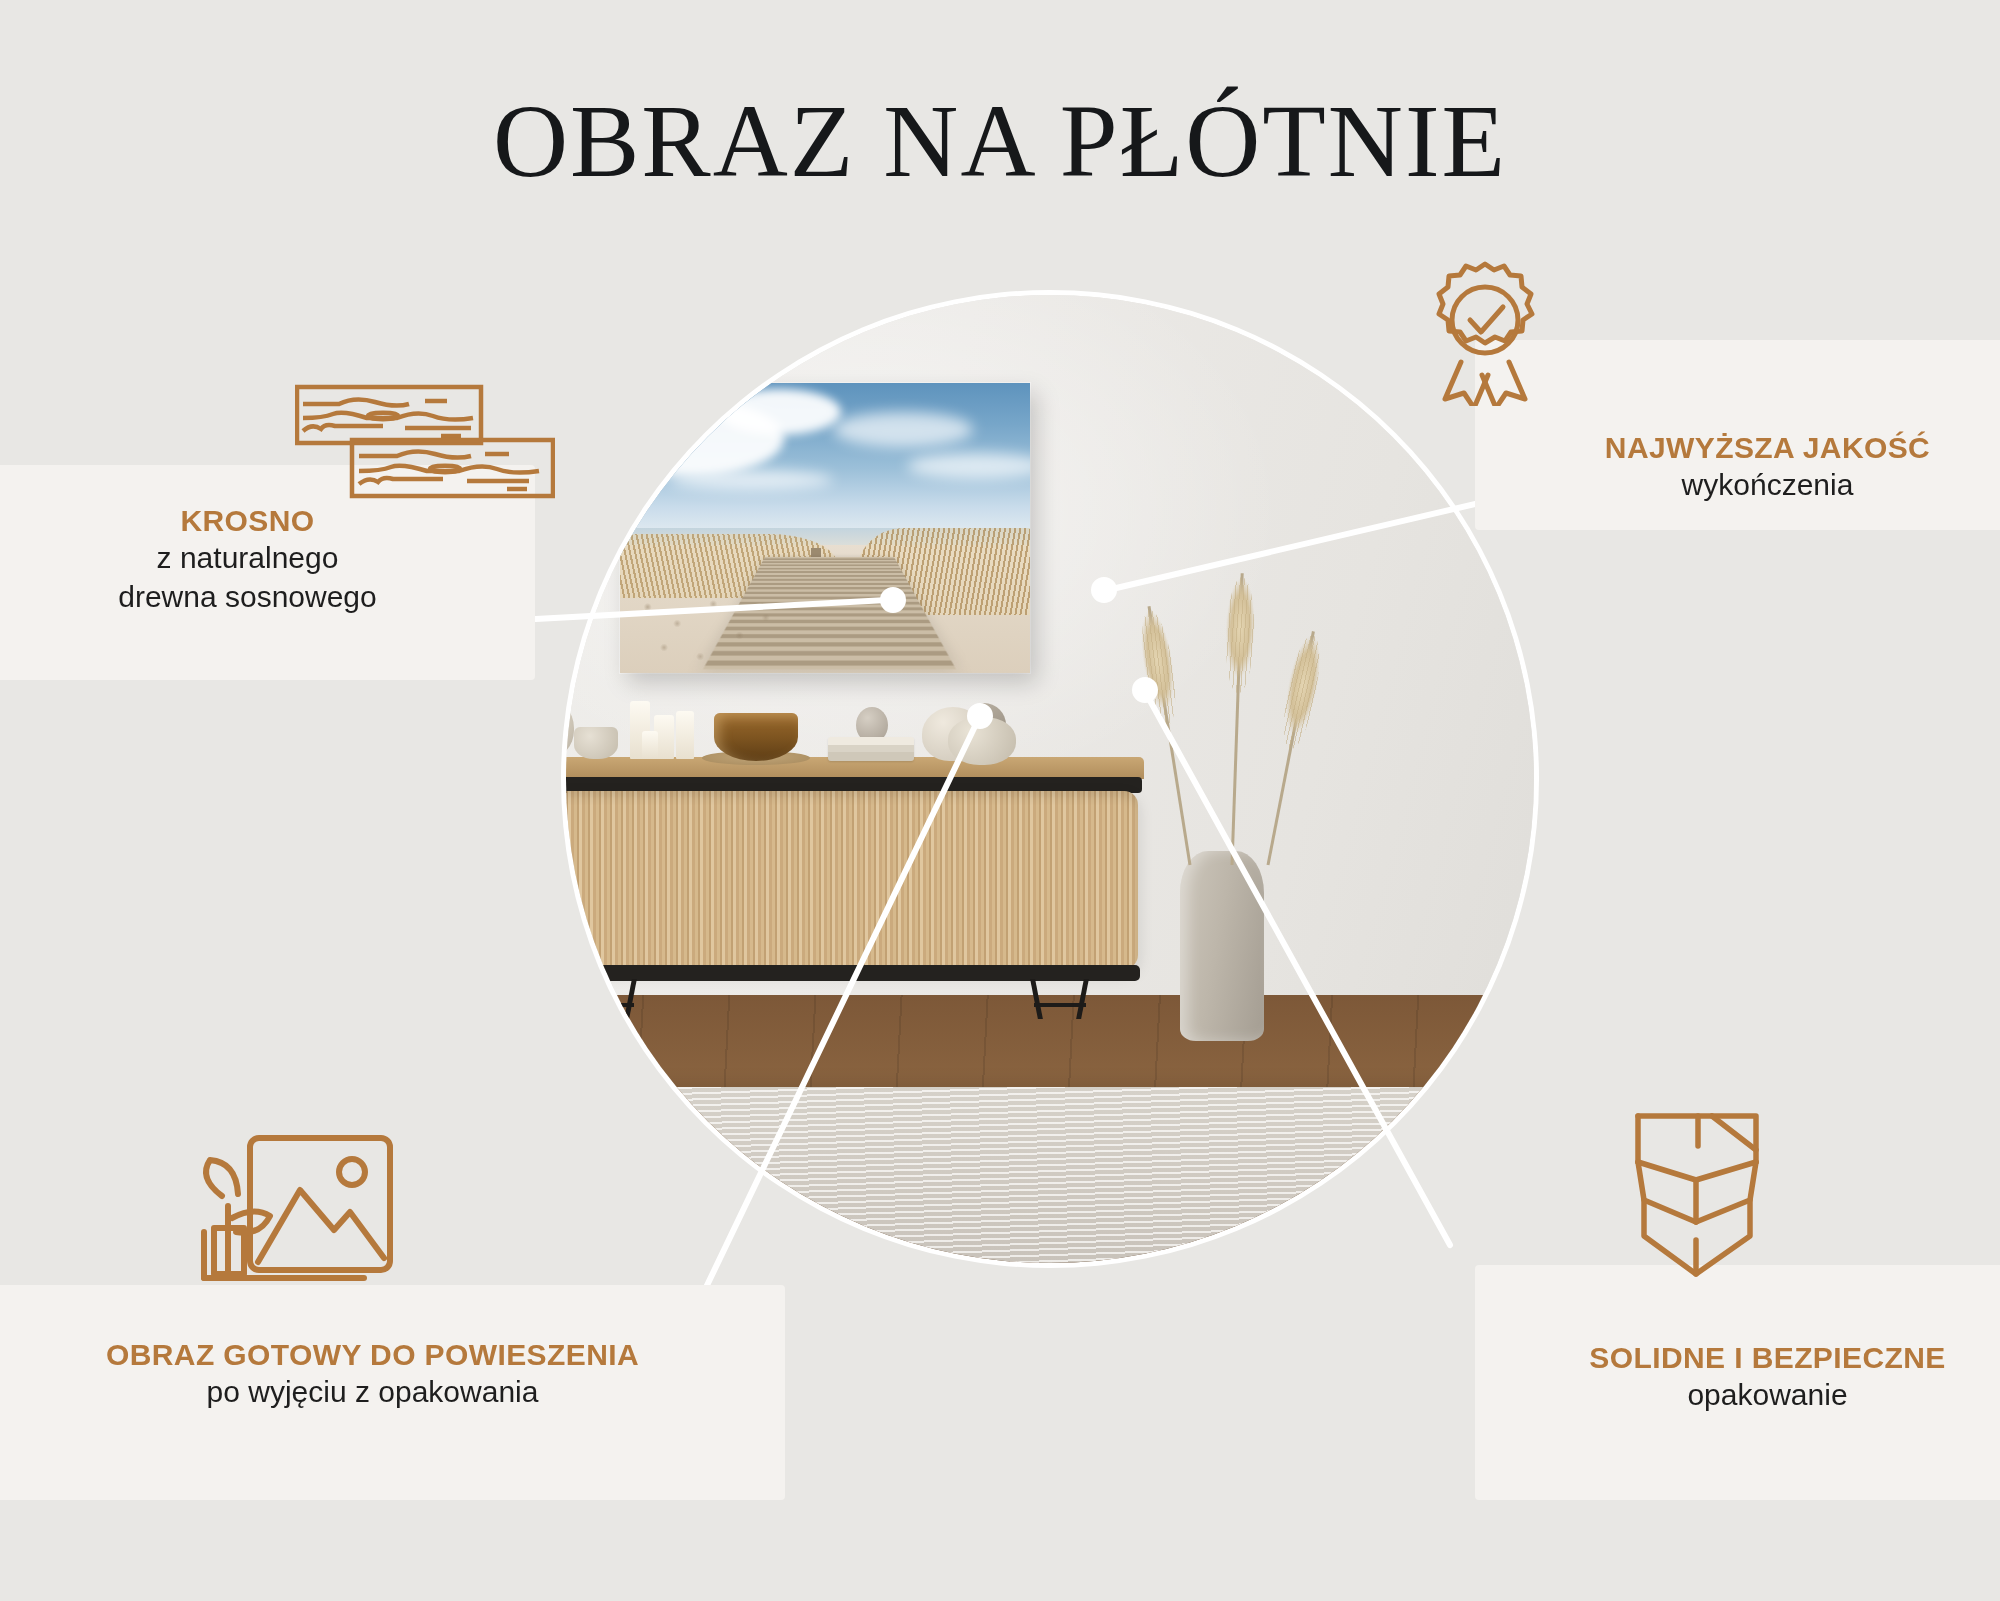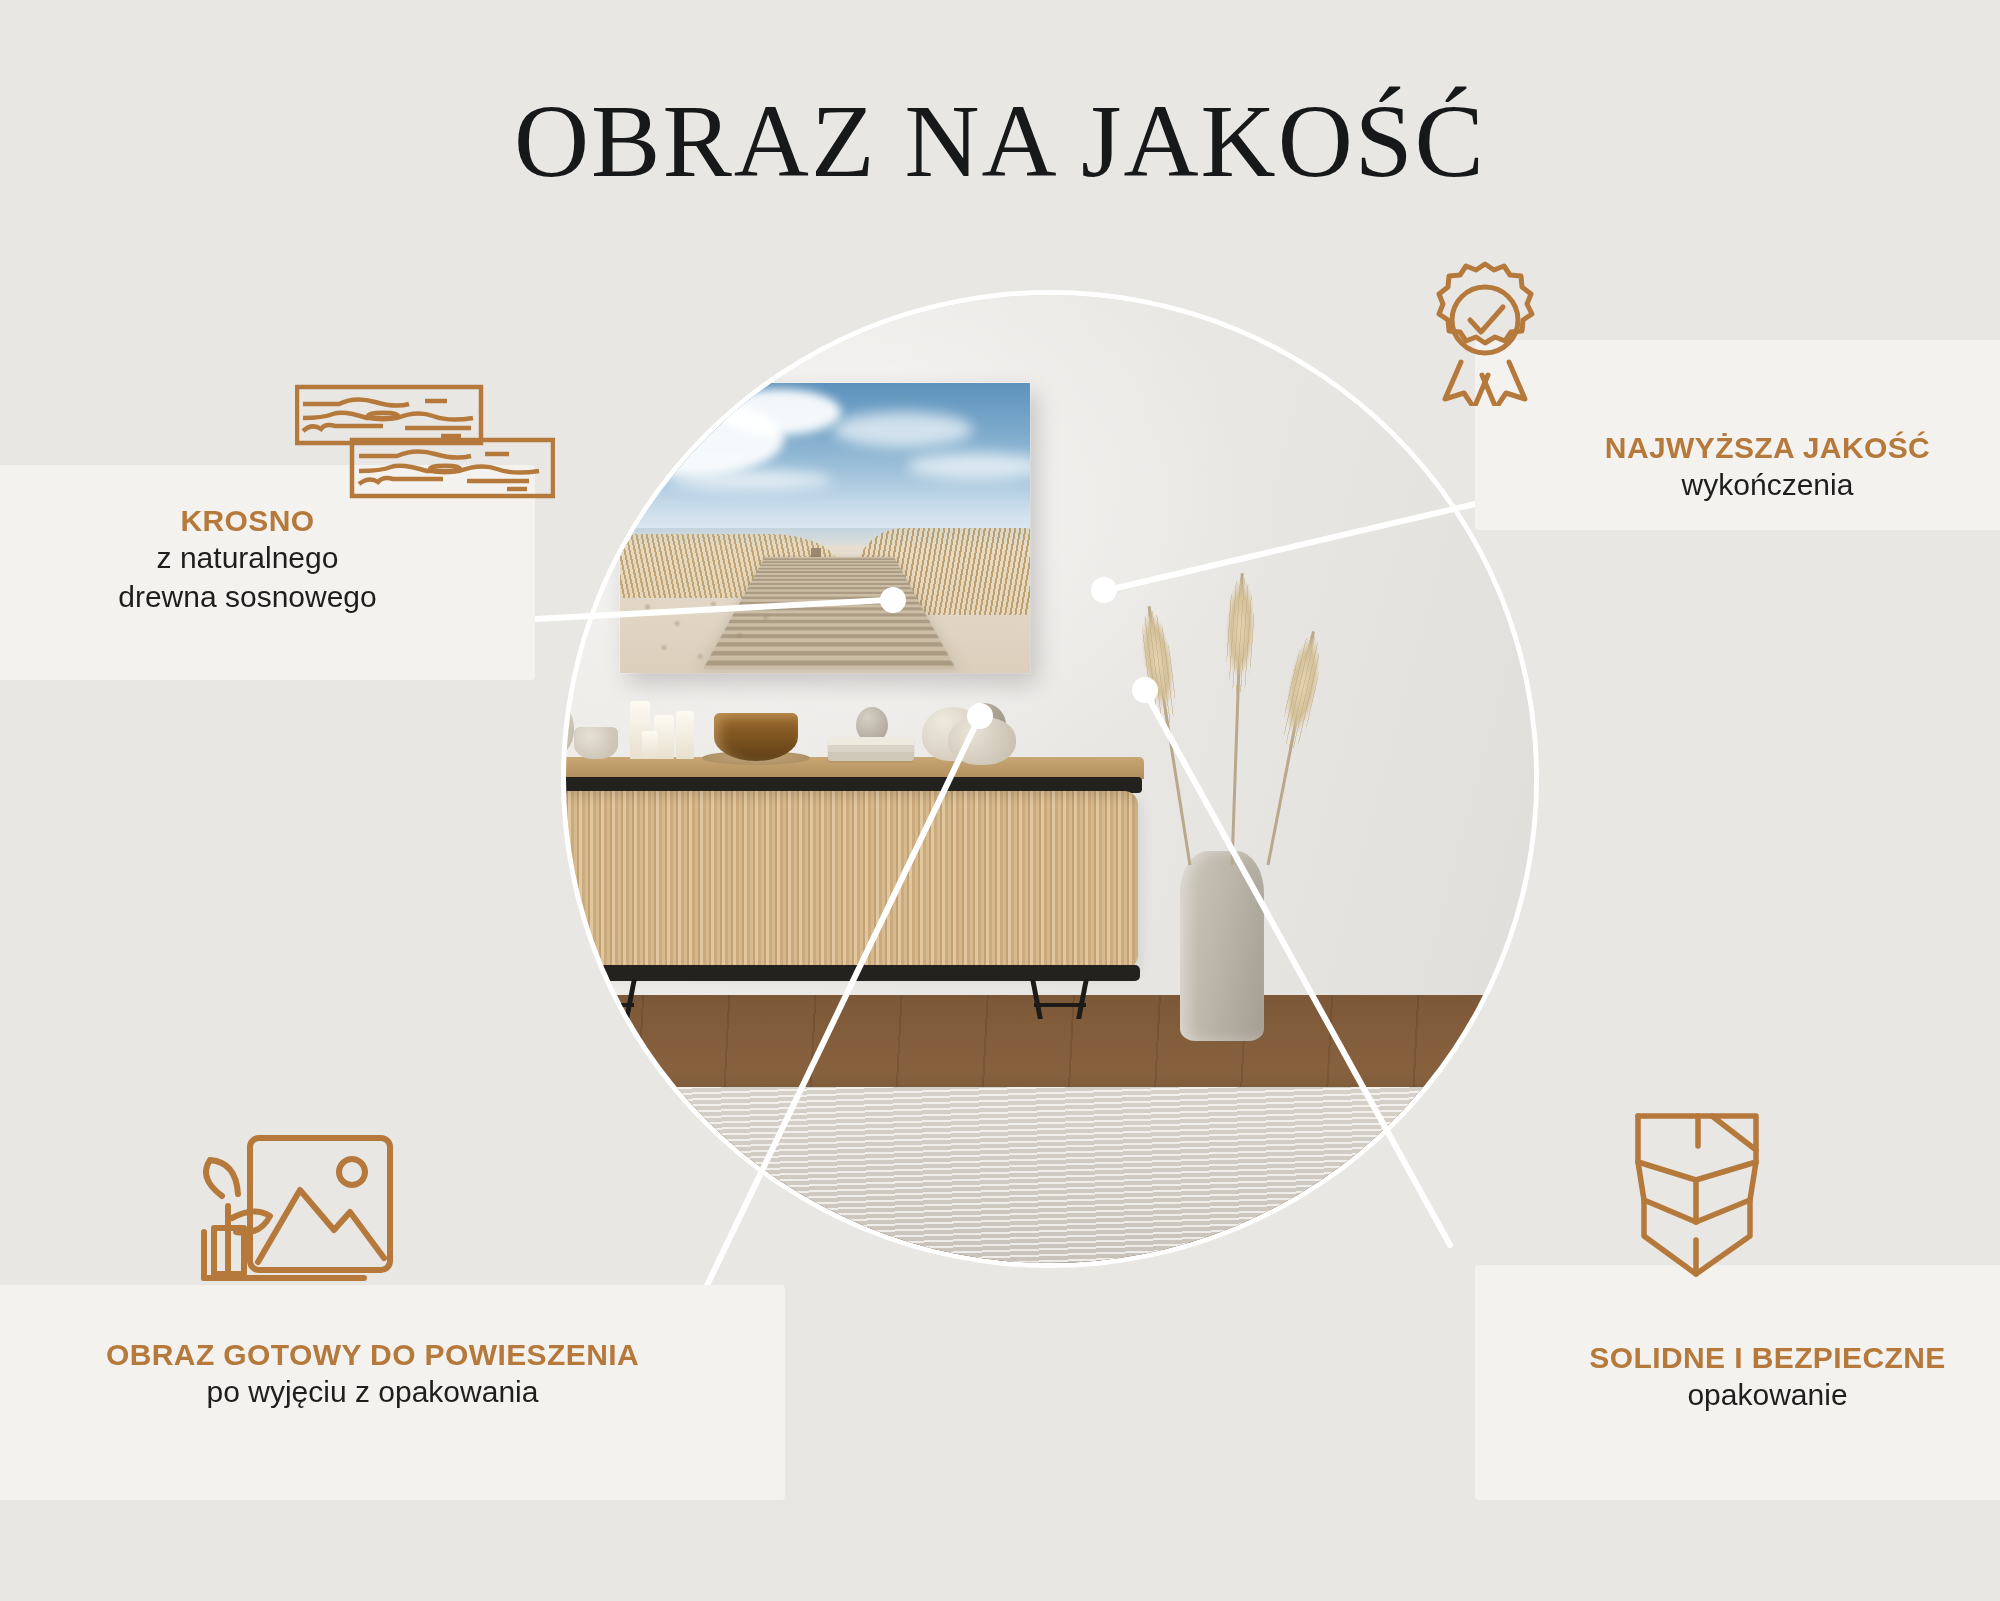--- a/index.html
+++ b/index.html
@@ -286,21 +286,21 @@
   .i-box   { left:1630px; top:1112px; }
 
   
   .pointers { position:absolute; left:0; top:0; width:2000px; height:1601px; pointer-events:none; }
 </style>
 </head>
 <body>
 
 <div class="stage">
 
-  <div class="title">OBRAZ NA JAKOŚĆ</div>
+  <div class="title">OBRAZ NA PŁÓTNIE</div>
 
   <div class="circle-wrap">
     <div class="scene">
 
       <div class="wall"></div>
       <div class="wall-shadow"></div>
       <div class="floor"></div>
       <div class="basket"></div>
       <div class="rug"></div>
 

